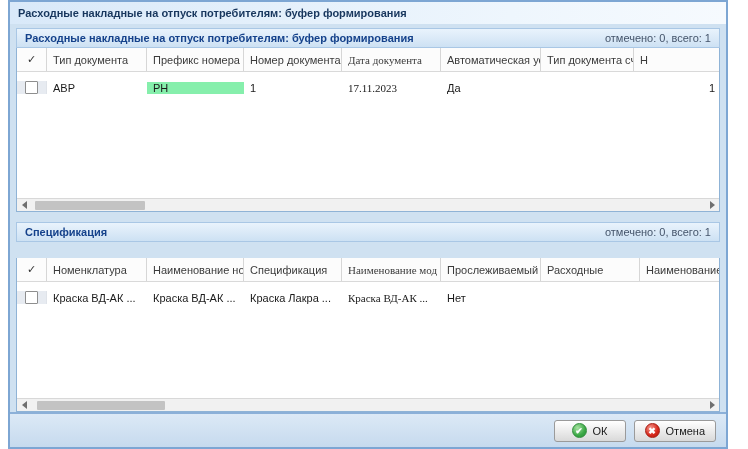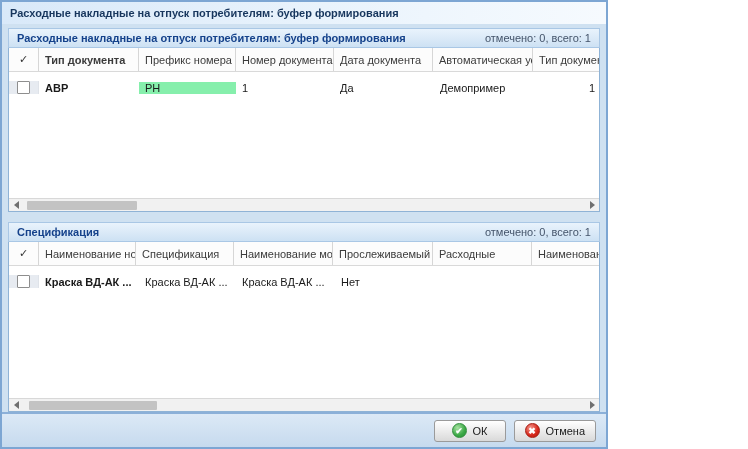--- a/index.html
+++ b/index.html
@@ -1,45 +1,46 @@
 <!DOCTYPE html>
 <html><head>
 <meta charset="utf-8">
 <style>
   * { box-sizing: border-box; margin: 0; padding: 0; }
   html,body { width:748px; height:449px; }
   body { font-family: "Liberation Sans", "DejaVu Sans", sans-serif; font-size: 11px; }
 
   .window {
-    width: 608px; height: 449px;
+    width: 720px; height: 449px;
     border: 2px solid #7da6d3;
     background: #cfe1f1;
     display: flex; flex-direction: column;
     overflow: hidden;
+    margin-left: 8px;
   }
 
   
   .titlebar {
     height: 22px; flex: 0 0 22px;
     background: linear-gradient(to right, #d9e9f9, #eef6fd 70%, #f6fafe);
     display: flex; align-items: center;
     padding-left: 8px;
     font-weight: bold; color: #17365d;
   }
 
   .content {
     flex: 1; display: flex; flex-direction: column;
     padding: 4px 6px 0 6px;
   }
 
   
   .panel { display: flex; flex-direction: column; }
   .panel-top { flex: 0 0 184px; }
   .panel-gap { flex: 0 0 10px; }
-  .panel-bottom { flex: 0 0 190px; }
+  .panel-bottom { flex: 0 0 190px; gap: 16px; }
 
   .panel-header {
     height: 20px; flex: 0 0 20px;
     background: linear-gradient(to bottom, #e9f3fc, #cde1f3);
     border: 1px solid #a9c7e5;
     display: flex; align-items: center; justify-content: space-between;
     padding: 0 8px;
   }
   .panel-title { font-weight: bold; color: #15428b; white-space: nowrap; overflow: hidden; }
   .panel-counter { color: #44546a; white-space: nowrap; }
@@ -72,22 +73,22 @@
     padding: 0 6px;
     color: #1a1a1a;
     white-space: nowrap; overflow: hidden;
   }
   .cell.check { justify-content: center; padding: 0; background: #e7ebf1; border-right: 1px solid #dfe3e9; }
   .cell.selected { background: #86efac; }
   .cell.tinted { background: #e9f1fa; }
   .cell.num { justify-content: flex-end; padding-right: 4px; }
 
   .w-check { width: 30px; flex: 0 0 30px; }
-  .w1 { width:100px; flex:0 0 100px;font-weight:bold; } .w2 { width:97px; flex:0 0 97px; }
-  .w3 { width:98px; flex:0 0 98px; }  .w4 { width:99px; flex:0 0 99px; }
+  .w1 { width:100px; flex:0 0 100px; } .w2 { width:97px; flex:0 0 97px; }
+  .w3 { width:98px; flex:0 0 98px; }  .w4 { width:99px; flex:0 0 99px;font-family:Liberation Serif, serif; }
   .w5 { width:100px; flex:0 0 100px; }.w6 { width:99px; flex:0 0 99px; }
   .w7 { width:93px; flex:0 0 93px; }  .w-last { flex:1; border-right:none; }
 
   .row-checkbox {
     width: 13px; height: 13px;
     appearance: none; -webkit-appearance: none;
     border: 1px solid #8e8e8e; background: #fff;
     border-radius: 1px;
   }
 
@@ -165,22 +166,22 @@
           <div class="col-h w7">Тип документа счё</div>
           <div class="col-h w-last">Н</div>
         </div>
         <div class="tbl-row">
           <div class="cell check w-check">
             <input type="checkbox" class="row-checkbox" style="">
           </div>
           <div class="cell w1">АВР</div>
           <div class="cell selected w2">РН</div>
           <div class="cell w3">1</div>
+          <div class="cell w4">17.11.2023</div>
           <div class="cell w5">Да</div>
-          <div class="cell w6">Демопример</div>
           <div class="cell num w-last">1</div>
         </div>
         <div class="tbl-fill"></div>
         <div class="hscroll">
           <div class="sb-arrow">
               <div class="tri-left"></div>
             </div>
           <div class="sb-thumb thumb-a"></div>
           <div class="sb-spacer"></div>
           <div class="sb-arrow">
@@ -193,34 +194,36 @@
     <div class="panel-gap"></div>
 
     <div class="panel panel-bottom">
       <div class="panel-header">
         <span class="panel-title">Спецификация</span>
         <span class="panel-counter">отмечено: 0, всего: 1</span>
       </div>
       <div class="tbl">
         <div class="tbl-header-row">
           <div class="col-h check w-check">✓</div>
+          <div class="col-h w1">Номенклатура</div>
           <div class="col-h w2">Наименование ном</div>
           <div class="col-h w3">Спецификация</div>
           <div class="col-h w4">Наименование мод</div>
           <div class="col-h w5">Прослеживаемый т</div>
           <div class="col-h w6">Расходные</div>
           <div class="col-h w7">Наименование упа</div>
           <div class="col-h w-last">И</div>
         </div>
         <div class="tbl-row">
           <div class="cell check w-check">
             <input type="checkbox" class="row-checkbox" style="">
           </div>
           <div class="cell w1">Краска ВД-АК ...</div>
           <div class="cell w2">Краска ВД-АК ...</div>
+          <div class="cell w3">Краска Лакра ...</div>
           <div class="cell w4">Краска ВД-АК ...</div>
           <div class="cell w5">Нет</div>
           <div class="cell tinted w6"></div>
           <div class="cell tinted w7"></div>
           <div class="cell tinted w-last"></div>
         </div>
         <div class="tbl-fill"></div>
         <div class="hscroll">
           <div class="sb-arrow">
               <div class="tri-left"></div>

